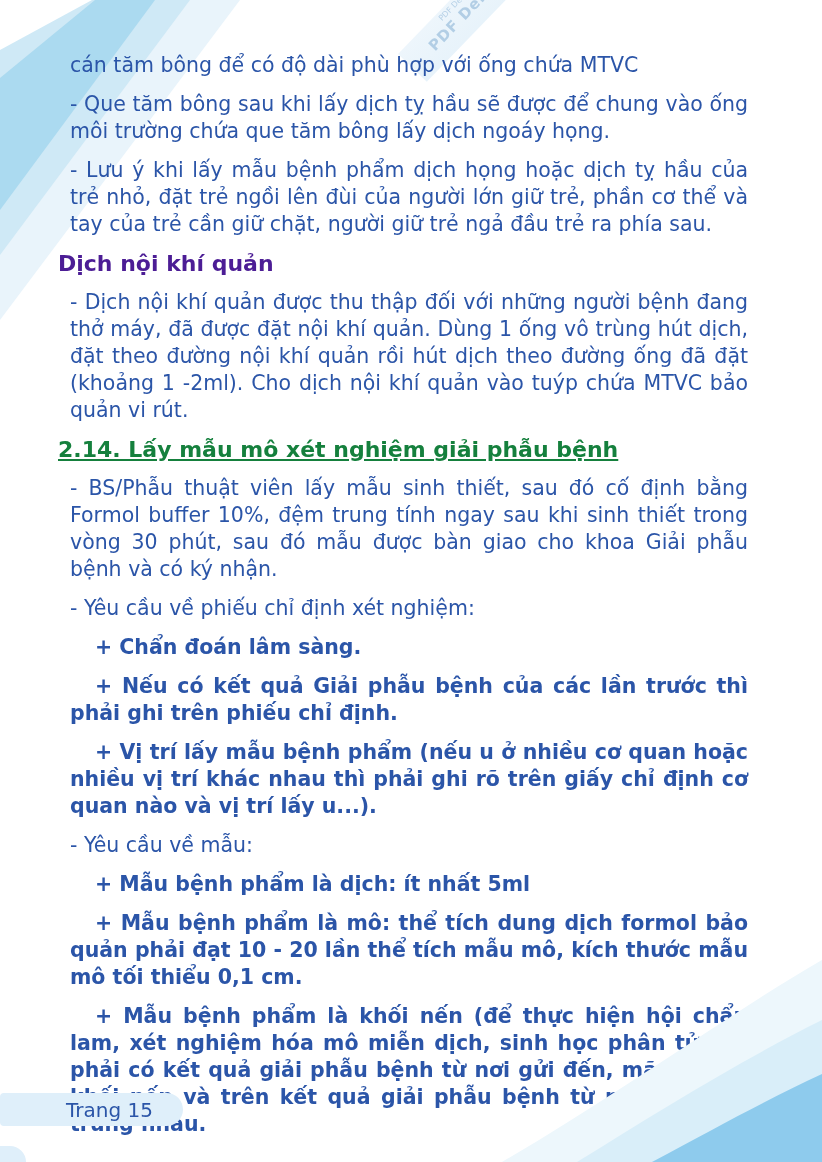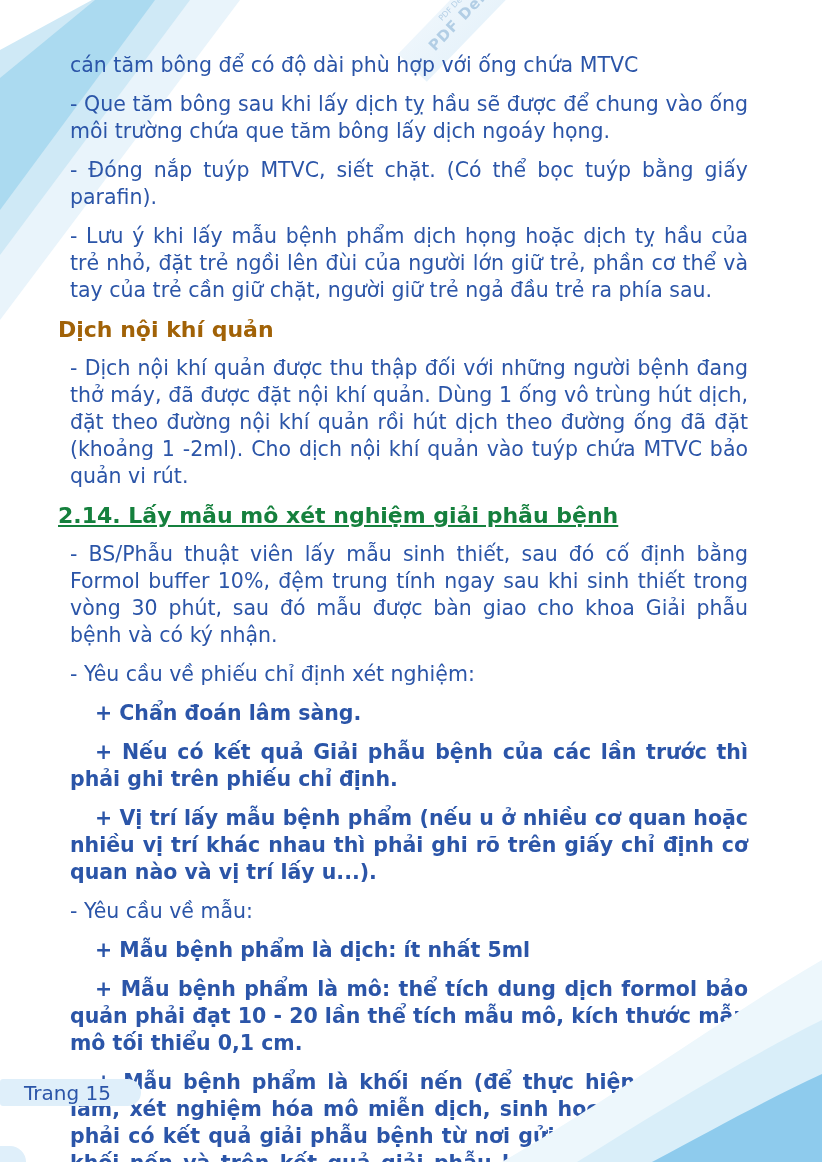--- a/index.html
+++ b/index.html
@@ -49,29 +49,29 @@
   }
   .content p { margin: 12px; }
   .content p.indent { text-indent: 25px; font-weight: bold; }
   .content h2 {
     font-size: 22px;
     font-weight: bold;
     text-align: left;
     margin: 9px 0 3px 0;
     line-height: 27px;
   }
-  .content h2.h-section { color: #a16207; }
+  .content h2.h-section { color: #4c1d95; }
   .content h2.h-num     { color: #15803d; text-decoration: underline; }
 
   
   .footer-pill {
     position: absolute;
-    left: 0; bottom: 56px;
-    height: 27px;
-    padding: 0 30px 0 24px;
+    left: 0; bottom: 36px;
+    height: 33px;
+    padding: 0 30px 0 66px;
     background: #dfeffa;
     border-radius: 4px 17px 17px 4px;
     display: flex;
     align-items: center;
   }
   .footer-pill span {
     color: #2b55a8;
     font-size: 20px;
   }
 </style>
@@ -86,21 +86,20 @@
 </svg>
 
 <div class="watermark">
   <span class="wm-small">PDF Demo</span>
   <span class="wm-main">PDF Demo</span>
 </div>
 
 <div class="content">
   <p>cán tăm bông để có độ dài phù hợp với ống chứa MTVC</p>
   <p>- Que tăm bông sau khi lấy dịch tỵ hầu sẽ được để chung vào ống môi trường chứa que tăm bông lấy dịch ngoáy họng.</p>
-  <p>- Đóng nắp tuýp MTVC, siết chặt. (Có thể bọc tuýp bằng giấy parafin).</p>
   <p>- Lưu ý khi lấy mẫu bệnh phẩm dịch họng hoặc dịch tỵ hầu của trẻ nhỏ, đặt trẻ ngồi lên đùi của người lớn giữ trẻ, phần cơ thể và tay của trẻ cần giữ chặt, người giữ trẻ ngả đầu trẻ ra phía sau.</p>
   <h2 class="h-section">Dịch nội khí quản</h2>
   <p>- Dịch nội khí quản được thu thập đối với những người bệnh đang thở máy, đã được đặt nội khí quản. Dùng 1 ống vô trùng hút dịch, đặt theo đường nội khí quản rồi hút dịch theo đường ống đã đặt (khoảng 1 -2ml). Cho dịch nội khí quản vào tuýp chứa MTVC bảo quản vi rút.</p>
   <h2 class="h-num">2.14. Lấy mẫu mô xét nghiệm giải phẫu bệnh</h2>
   <p>- BS/Phẫu thuật viên lấy mẫu sinh thiết, sau đó cố định bằng Formol buffer 10%, đệm trung tính ngay sau khi sinh thiết trong vòng 30 phút, sau đó mẫu được bàn giao cho khoa Giải phẫu bệnh và có ký nhận.</p>
   <p>- Yêu cầu về phiếu chỉ định xét nghiệm:</p>
   <p class="indent">+ Chẩn đoán lâm sàng.</p>
   <p class="indent">+ Nếu có kết quả Giải phẫu bệnh của các lần trước thì phải ghi trên phiếu chỉ định.</p>
   <p class="indent">+ Vị trí lấy mẫu bệnh phẩm (nếu u ở nhiều cơ quan hoặc nhiều vị trí khác nhau thì phải ghi rõ trên giấy chỉ định cơ quan nào và vị trí lấy u...).</p>
   <p>- Yêu cầu về mẫu:</p>

